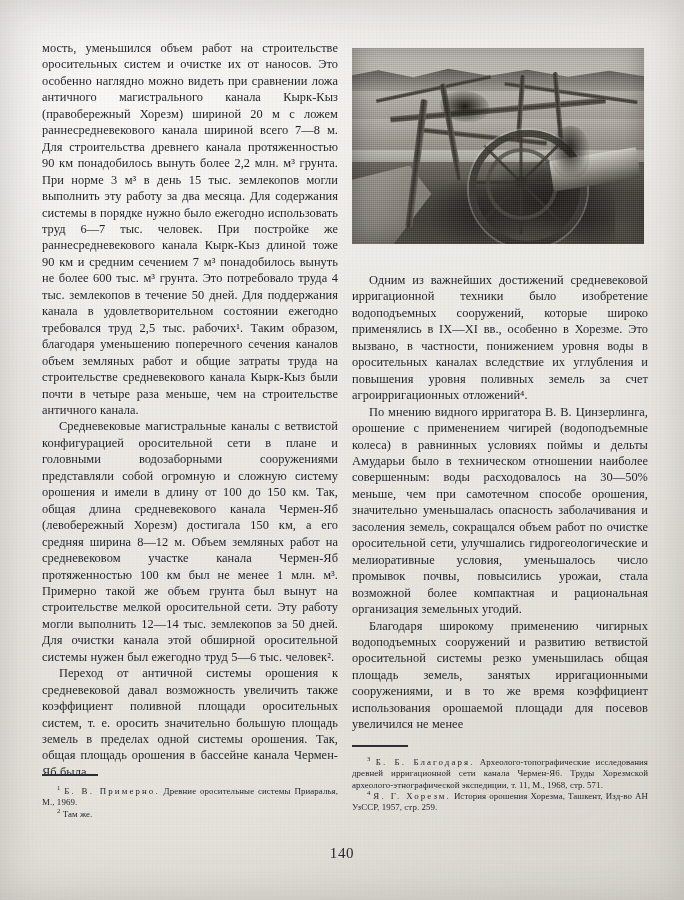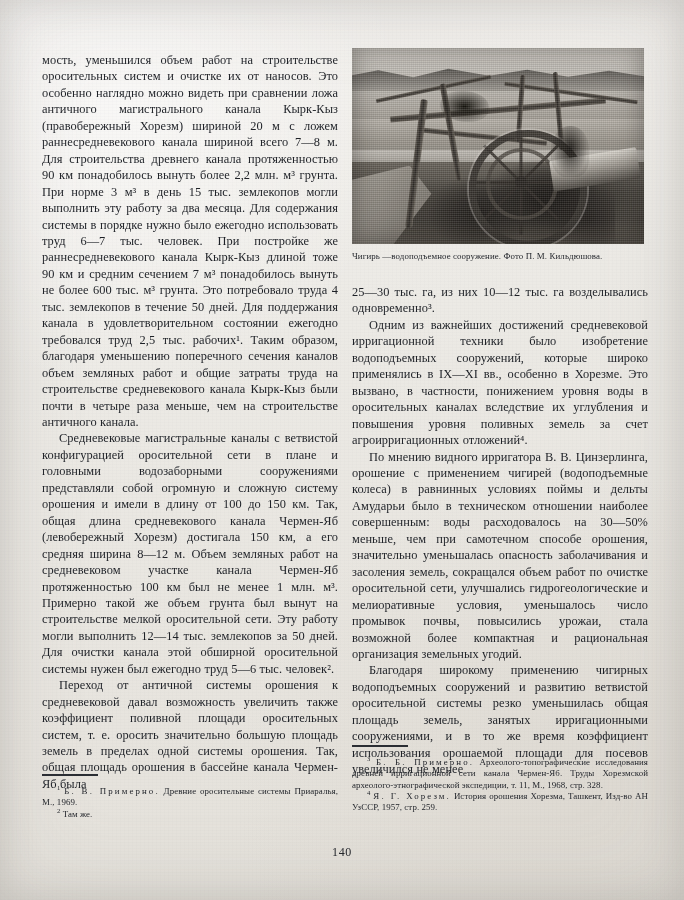--- a/index.html
+++ b/index.html
@@ -41,21 +41,20 @@
     position: absolute;
     inset: 0;
     pointer-events: none;
     box-shadow: inset 0 0 38px rgba(140,136,130,0.30), inset 0 0 90px rgba(150,146,140,0.16);
   }
 
   .col {
     position: absolute;
     top: 40px;
     width: 296px;
-    margin-top: 12px;
   }
   #col-left  { left: 42px; }
   #col-right { left: 352px; }
 
   .body-text {
     font-size: 12.4px;
     line-height: 16.45px;
     text-align: justify;
     text-justify: inter-word;
     letter-spacing: 0.05px;
@@ -236,21 +235,21 @@
   }
   .fn-item { margin: 0; text-indent: 15px; }
   .fn-item sup { font-size: 6.6px; }
   .sp { letter-spacing: 2.1px; }
 
   #page-number {
     position: absolute;
     left: 0; right: 0;
     top: 845px;
     text-align: center;
-    font-size: 12px;
+    font-size: 15px;
     letter-spacing: 0.6px;
     color: #22252b;
   }
 </style>
 </head>
 <body>
 
 <div id="page">
   <div id="paper-tint"></div>
 
@@ -317,47 +316,43 @@
       <div class="ph" id="ph-wheel-outer"></div>
       <div class="ph" id="ph-wheel-inner"></div>
 
       <div class="ph" id="ph-trough"></div>
       <div class="ph" id="ph-animal"></div>
       <div class="ph" id="ph-figure-right"></div>
 
       <div id="ph-halftone"></div>
       <div id="ph-vignette"></div>
     </div>
-    <figcaption id="photo-caption">Чигирь —водоподъемное сооружение. Фото П. М. Кильдюшова.</figcaption>
   </figure>
 
   <div class="col" id="col-right" style="top:272px;">
     <div class="body-text">
-      <p class="cont">
-        <span>25—30 тыс. га, из них 10—12 тыс. га возделывались одновременно³.</span>
-      </p>
       <p>
         <span>Одним из важнейших достижений средневековой ирригационной техники было изобретение водоподъемных сооружений, которые широко применялись в IX—XI вв., особенно в Хорезме. Это вызвано, в частности, понижением уровня воды в оросительных каналах вследствие их углубления и повышения уровня поливных земель за счет агроирригационных отложений⁴.</span>
       </p>
       <p>
         <span>По мнению видного ирригатора В. В. Цинзерлинга, орошение с применением чигирей (водоподъемные колеса) в равнинных условиях поймы и дельты Амударьи было в техническом отношении наиболее совершенным: воды расходовалось на 30—50% меньше, чем при самотечном способе орошения, значительно уменьшалась опасность заболачивания и засоления земель, сокращался объем работ по очистке оросительной сети, улучшались гидрогеологические и мелиоративные условия, уменьшалось число промывок почвы, повысились урожаи, стала возможной более компактная и рациональная организация земельных угодий.</span>
       </p>
       <p>
         <span>Благодаря широкому применению чигирных водоподъемных сооружений и развитию ветвистой оросительной системы резко уменьшилась общая площадь земель, занятых ирригационными сооружениями, и в то же время коэффициент использования орошаемой площади для посевов увеличился не менее</span>
       </p>
     </div>
   </div>
 
   <div class="footnotes" id="footnotes-right">
     <div class="fn-rule"></div>
     <div class="fn-list">
       <p class="fn-item">
         <sup>3</sup>
-        <span class="sp">Б. Б. Примерно.</span>
-        <span>Археолого-топографические исследования древней ирригационной сети канала Чермен-Яб. Труды Хорезмской археолого-этнографической экспедиции, т. 11, М., 1968, стр. 328.</span>
+        <span class="sp">Б. Б. Благодаря.</span>
+        <span>Археолого-топографические исследования древней ирригационной сети канала Чермен-Яб. Труды Хорезмской археолого-этнографической экспедиции, т. 11, М., 1968, стр. 571.</span>
       </p>
       <p class="fn-item">
         <sup>4</sup>
         <span class="sp">Я. Г. Хорезм.</span>
         <span>История орошения Хорезма, Ташкент, Изд-во АН УзССР, 1957, стр. 259.</span>
       </p>
     </div>
   </div>
 
   <div id="page-number">140</div>

